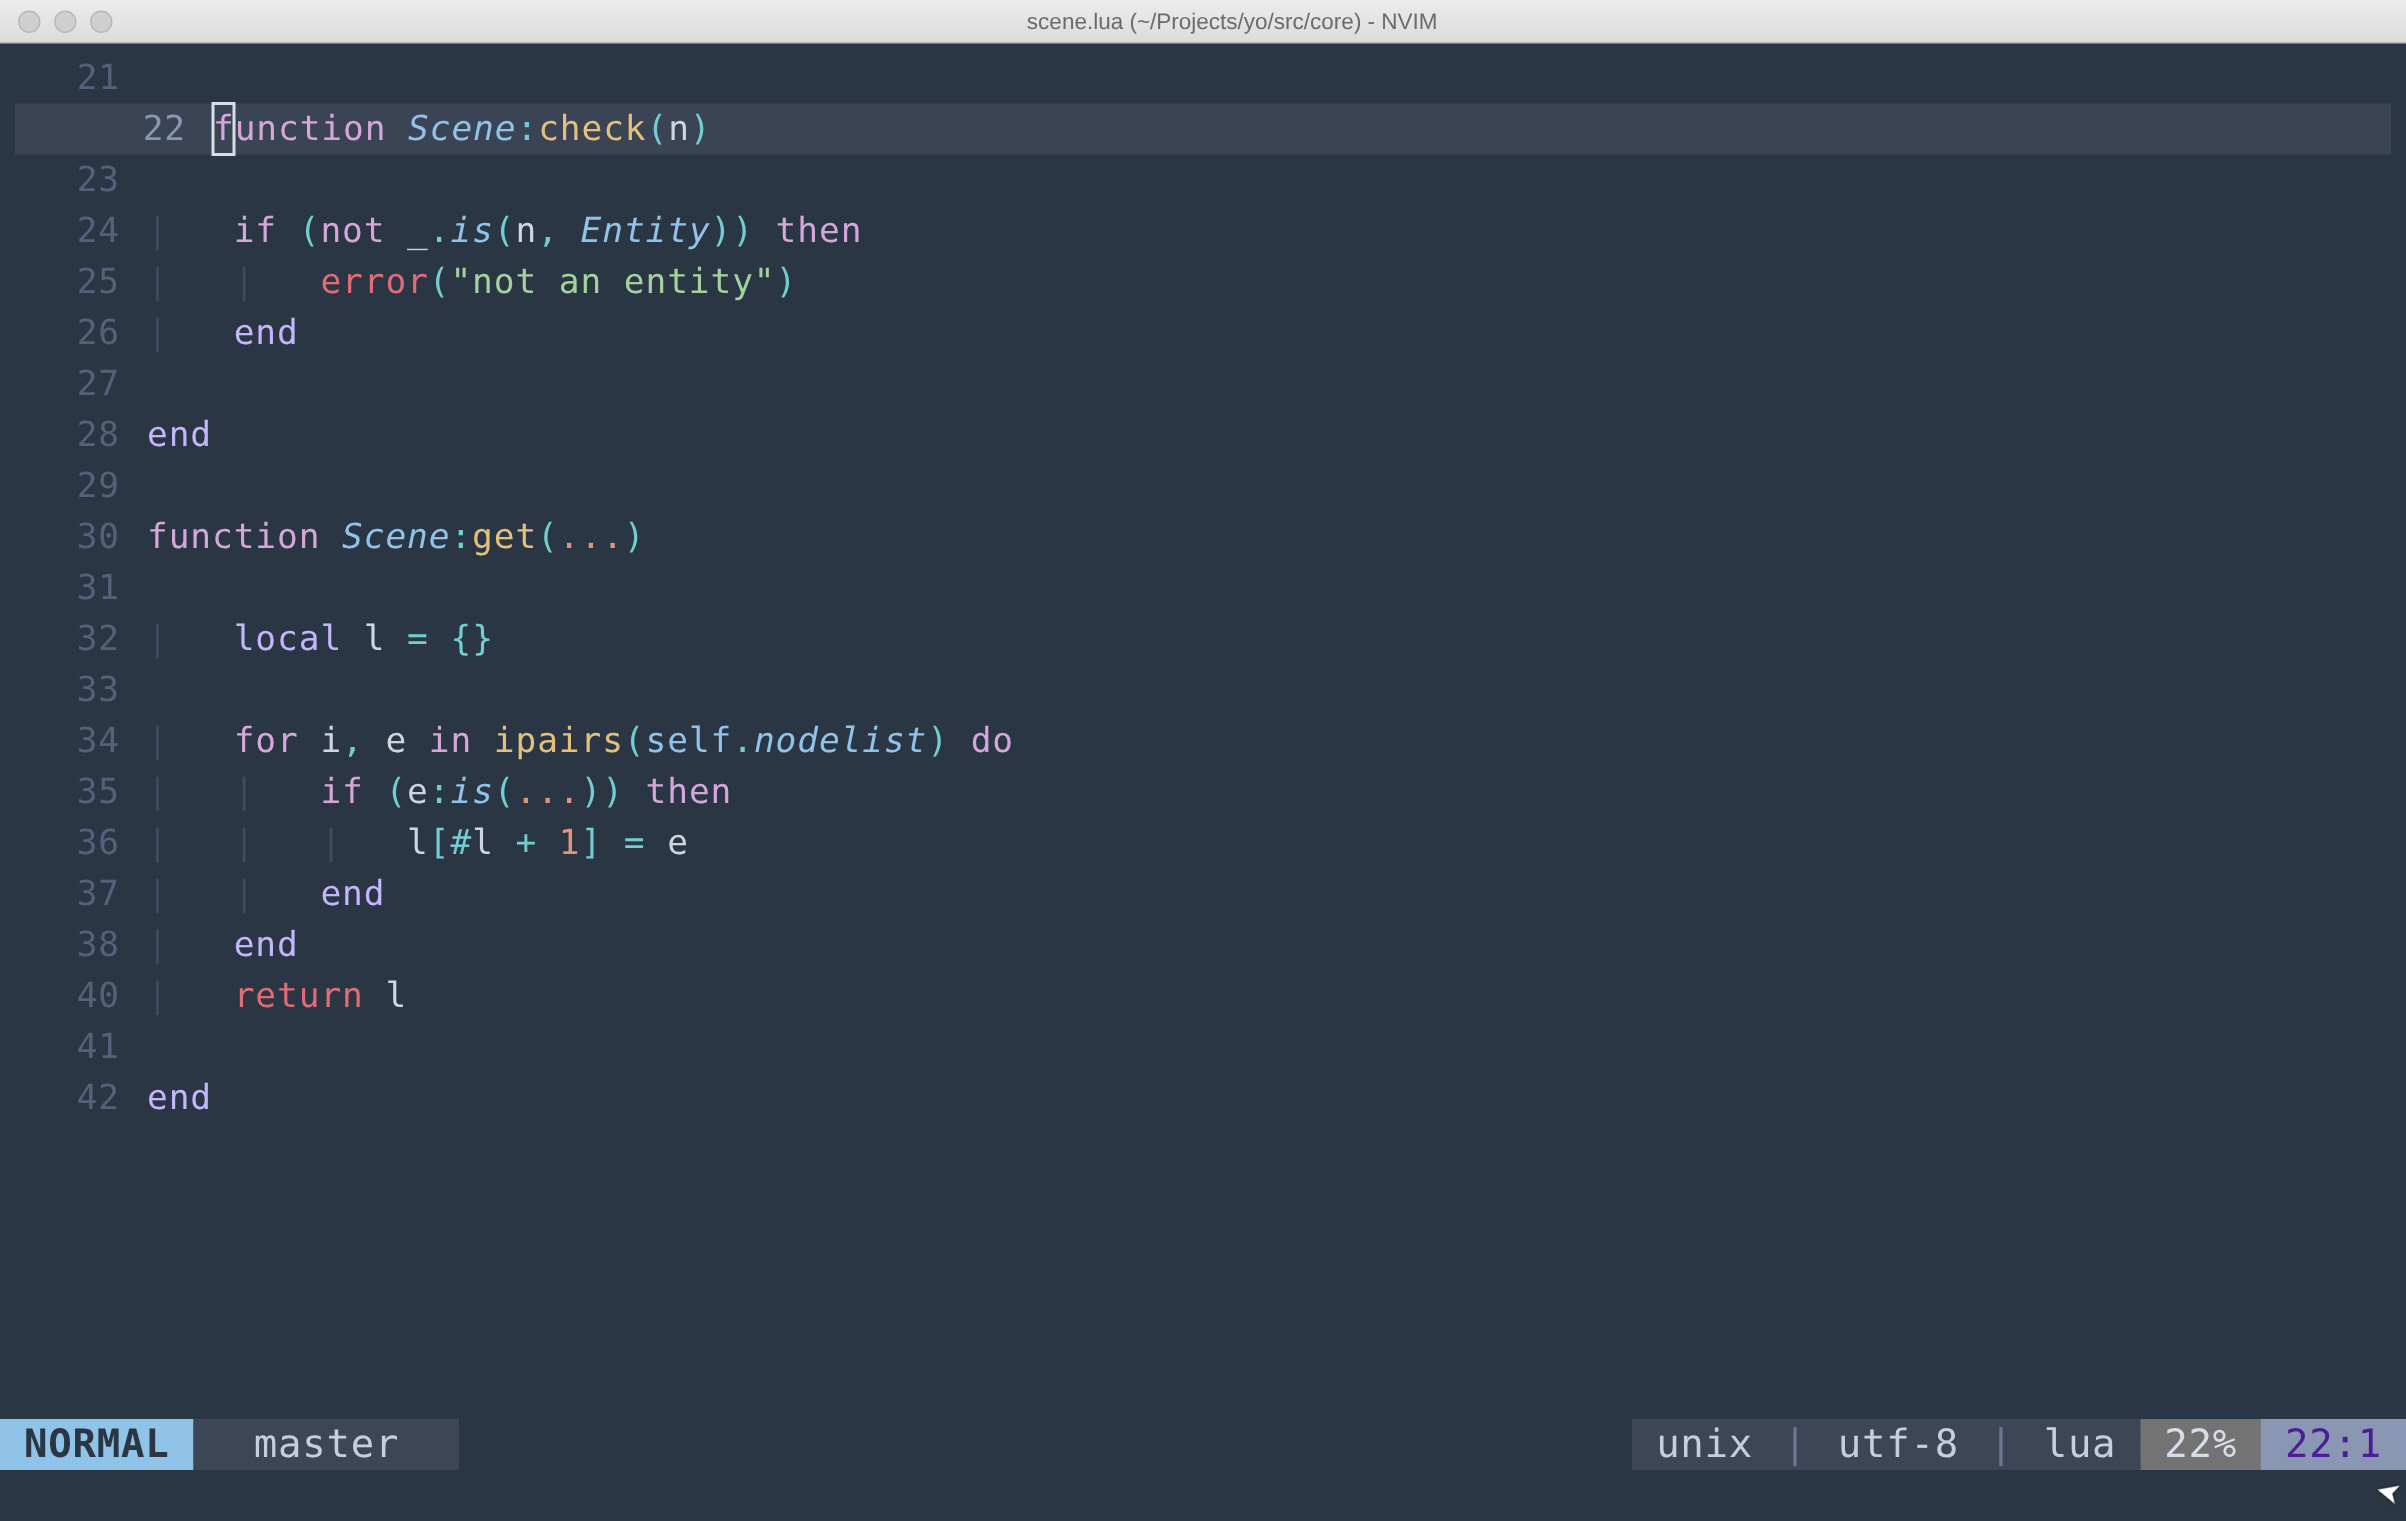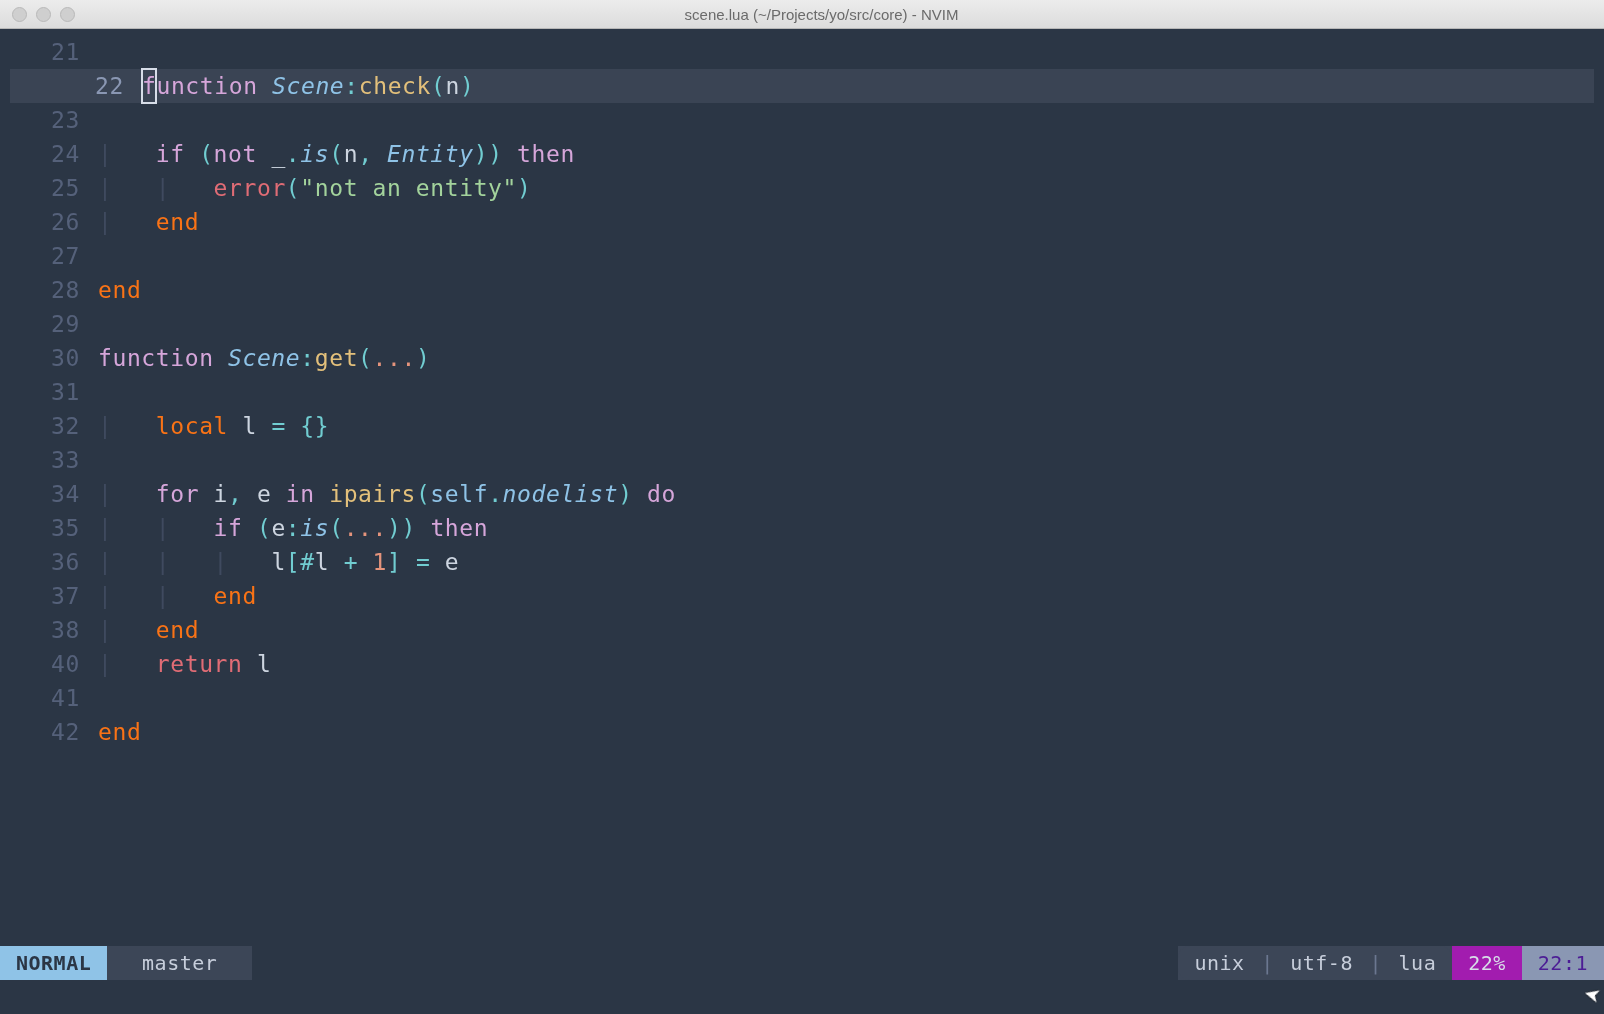--- a/index.html
+++ b/index.html
@@ -69,21 +69,21 @@
     text-align: right;
     color: #55617a;
     padding-right: 18px;
     flex: 0 0 70px;
     user-select: none;
   }
   .line.current .gutter { color: #8a97b3; padding-left: 44px; }
   .code { color: #cdd5e0; flex:1; }
   
   .kw      { color: #d6a6da; }   
-  .kw2     { color: #f97316; }   
+  .kw2     { color: #c4b5fd; }   
   .ret     { color: #e06c75; }   
   .err     { color: #e06c75; }   
   .type    { color: #8fc3e7; font-style: italic; }   
   .func    { color: #e3c07b; margin-top: 32px; }   
   .op      { color: #71cdd1; }   
   .var     { color: #cdd5e0; }   
   .slf     { color: #8fc3e7; }
   .num     { color: #e5947c; }   
   .str     { color: #a3d39c; }   
   .guide   { color: #3f4a5f; }   
@@ -91,34 +91,34 @@
   .cursorbox {
     display: inline-block;
     outline: 2px solid #d7dde8;
     outline-offset: -1px;
   }
 
   .statusbar {
     height: 34px;
     flex: 0 0 34px;
     display: flex;
-    font-size: 20px;
+    font-size: 26px;
     line-height: 34px;
     color: #c7cedb;
     font-family: inherit;
     background: #3c4657;
     letter-spacing: 0.5px;
   }
   .sb-seg { padding: 0 16px; white-space: pre; display:flex; align-items:center; }
   .sb-mode { background: #8fc3e7; color: #2b3645; font-weight: bold; }
   .sb-branch { background: #3c4657; flex-direction: column; }
   .sb-sep { color: #6b7790; padding: 0 4px; }
   .sb-spacer { flex: 1; background: #2b3645; }
   .sb-enc { background: #3c4657; border-radius: 12px; }
-  .sb-pct { background: #a21caf; color:#d7dde8; }
+  .sb-pct { background: #737373; color:#d7dde8; }
   .sb-pos { background: #8a97b3; color: #4c1d95; }
 
   .bottompad {
     height: 34px;
     flex: 0 0 34px;
     background: #2b3645;
   }
 
   .cursor-arrow {
     position: fixed;

